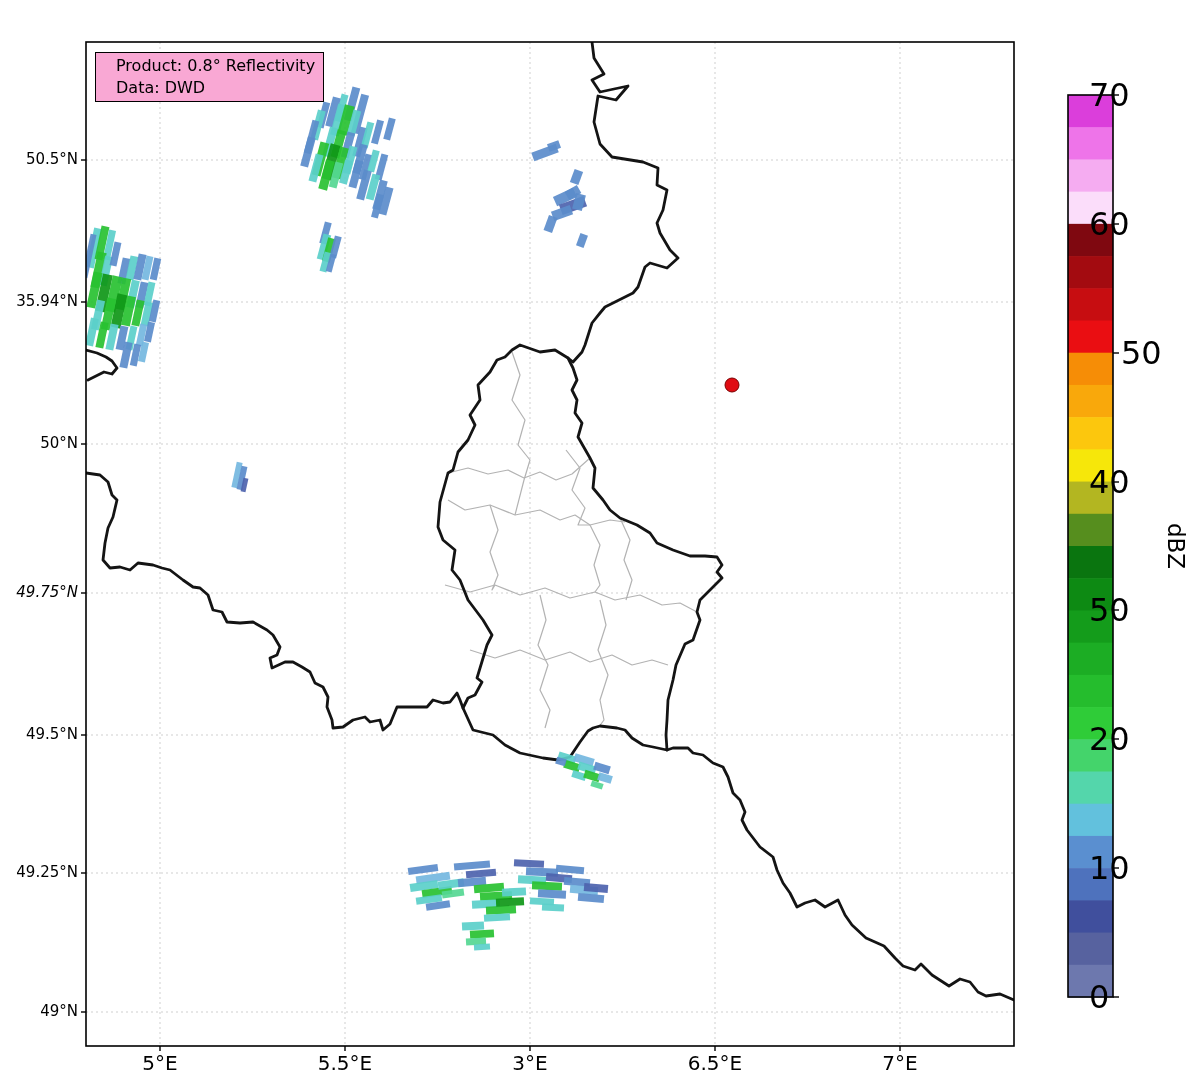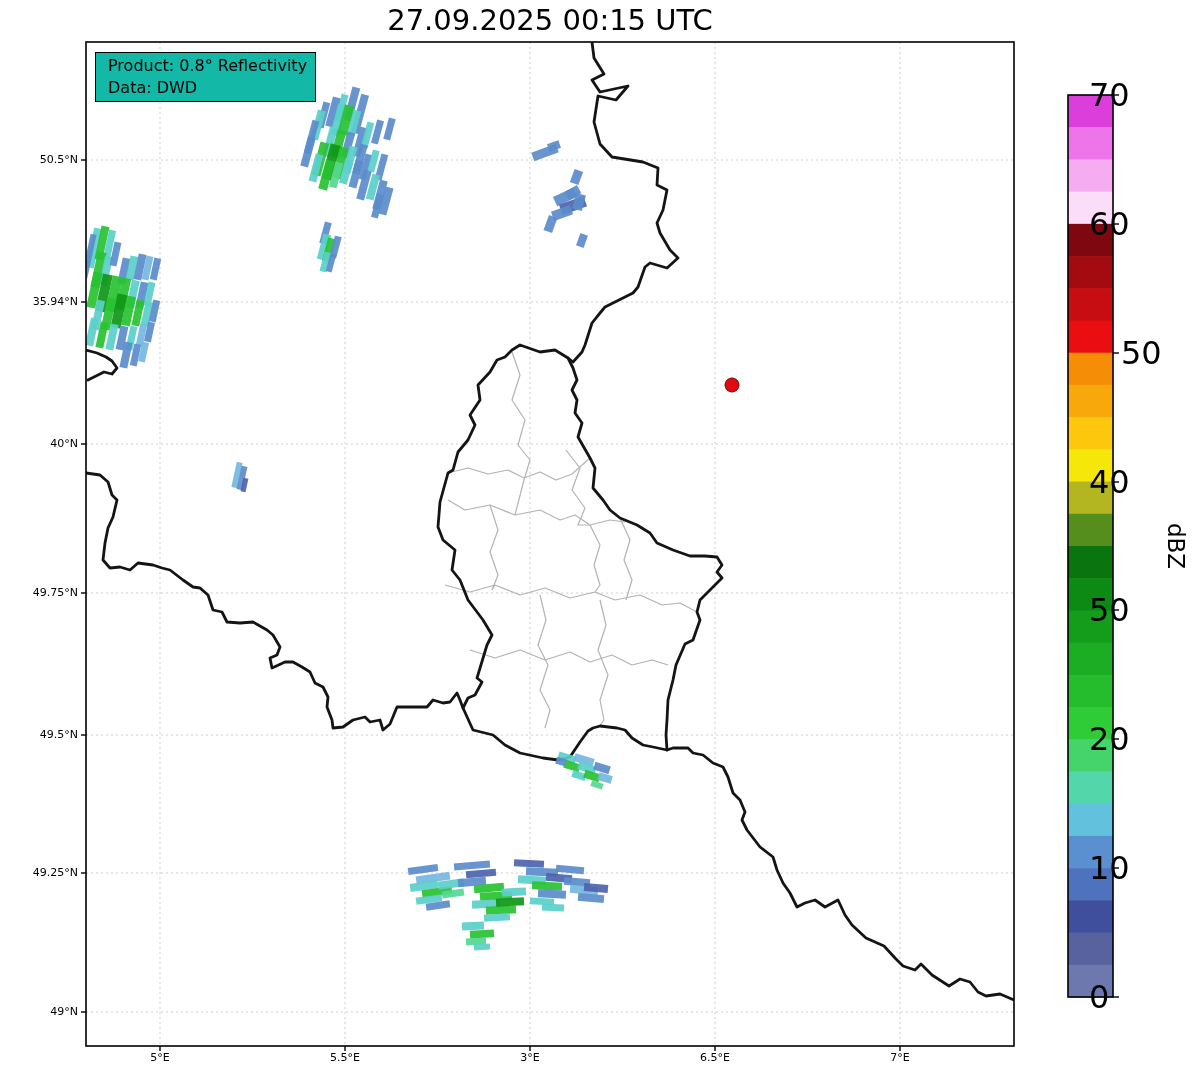--- a/index.html
+++ b/index.html
@@ -1,38 +1,37 @@
 <!DOCTYPE html>
 <html><head>
 <meta charset="utf-8">
 <style>
   html,body{margin:0;padding:0;background:#fff;}
   #fig{position:relative;width:1202px;height:1081px;background:#fff;
        font-family:"DejaVu Sans","Liberation Sans",sans-serif;color:#000;overflow:hidden;}
   #plot-svg{position:absolute;left:0;top:0;z-index:1;}
   .title{position:absolute;left:86px;top:3px;width:928px;text-align:center;
          font-size:29px;z-index:2;white-space:nowrap;}
-  .annot{position:absolute;left:95px;top:52px;border:1.4px solid #000;background:#14b8a6;
-         padding:2px 8px 3px 12px;font-size:16px;line-height:1.35;z-index:3;white-space:nowrap;}
-  .ylab{position:absolute;transform:translateY(-54%);font-size:11px;white-space:nowrap;z-index:2;}
-  .xlab{position:absolute;transform:translateX(-50%);font-size:11px;top:1051px;white-space:nowrap;z-index:2;}
+  .annot{position:absolute;left:95px;top:52px;border:1.4px solid #000;background:#f9a8d4;
+         padding:2px 8px 3px 20px;font-size:16px;line-height:1.35;z-index:3;white-space:nowrap;}
+  .ylab{position:absolute;transform:translateY(-54%);font-size:15px;white-space:nowrap;z-index:2;}
+  .xlab{position:absolute;transform:translateX(-50%);font-size:20px;top:1051px;white-space:nowrap;z-index:2;}
   .cblab{position:absolute;transform:translateY(-50%);left:1089px;font-size:32px;z-index:2;}
   .dbz{position:absolute;left:1176px;top:546px;transform:translate(-50%,-50%) rotate(90deg);
        font-size:23px;z-index:2;}
   .grid{stroke:#c9c9c9;stroke-width:0.9;stroke-dasharray:2 3;}
   .canton{stroke:#b3b3b3;stroke-width:1.2;fill:none;stroke-linejoin:round;}
   .country{stroke:#141414;stroke-width:2.8;fill:none;stroke-linejoin:round;stroke-linecap:round;}
   .frame{stroke:#000;stroke-width:1.6;fill:none;}
   .tick{stroke:#000;stroke-width:1.4;}
 </style>
 </head>
 <body>
 
 <div id="fig">
-  <div class="title">27.09.2025 00:15 UTC</div>
   <div class="annot">
     <div>Product: 0.8° Reflectivity</div>
     <div>Data: DWD</div>
   </div>
   <svg id="plot-svg" width="1202" height="1081" viewBox="0 0 1202 1081">
       <defs>
         <clipPath id="pc">
           <rect x="86" y="42" width="928" height="1004"></rect>
         </clipPath>
       </defs>
@@ -259,22 +258,22 @@
         <line x1="1113" y1="482" x2="1119" y2="482" class="tick"></line>
         <line x1="1113" y1="610" x2="1119" y2="610" class="tick"></line>
         <line x1="1113" y1="739" x2="1119" y2="739" class="tick"></line>
         <line x1="1113" y1="868" x2="1119" y2="868" class="tick"></line>
         <line x1="1113" y1="997" x2="1119" y2="997" class="tick"></line>
       </g>
     </svg>
   <div class="dbz">dBZ</div>
 <div class="ylab" style="top: 160px; right: 1124px;">50.5°N</div>
     <div class="ylab" style="top: 302px; right: 1124px;">35.94°N</div>
-    <div class="ylab" style="top: 444px; right: 1124px;">40°N</div>
-    <div class="ylab" style="top: 593px; right: 1124px;">49.75°N</div>
+    <div class="ylab" style="top: 444px; right: 1124px;">50°N</div>
+    <div class="ylab" style="top: 593px; right: 1124px; font-style: italic;">49.75°N</div>
     <div class="ylab" style="top: 735px; right: 1124px; margin-left: 40px;">49.5°N</div>
     <div class="ylab" style="top: 873px; right: 1124px;">49.25°N</div>
     <div class="ylab" style="top: 1012px; right: 1124px;">49°N</div>
     <div class="xlab" style="left: 160px;">5°E</div>
     <div class="xlab" style="left: 345px;">5.5°E</div>
     <div class="xlab" style="left: 530px;">3°E</div>
     <div class="xlab" style="left: 715px;">6.5°E</div>
     <div class="xlab" style="left: 900px;">7°E</div>
     <div class="cblab" style="top: 95px;">70</div>
     <div class="cblab" style="top: 224px;">60</div>

